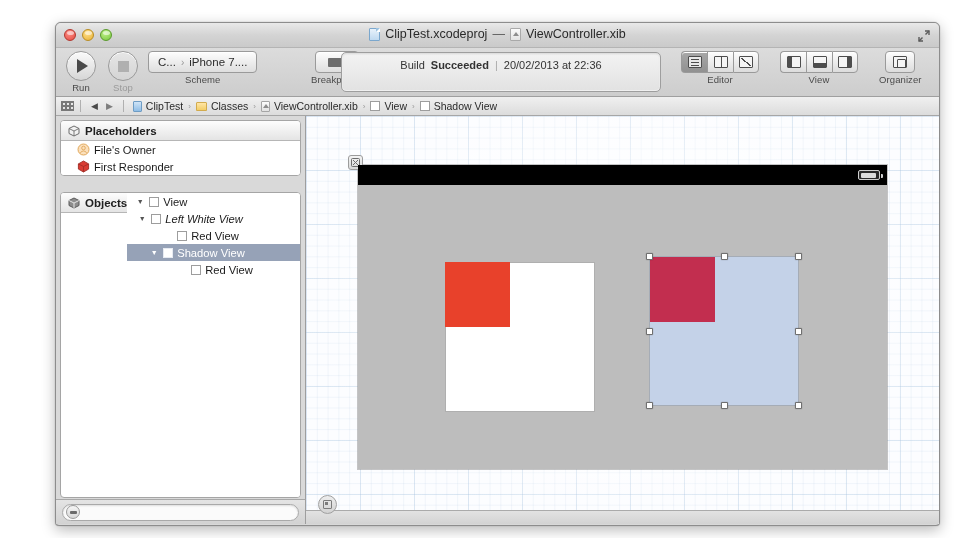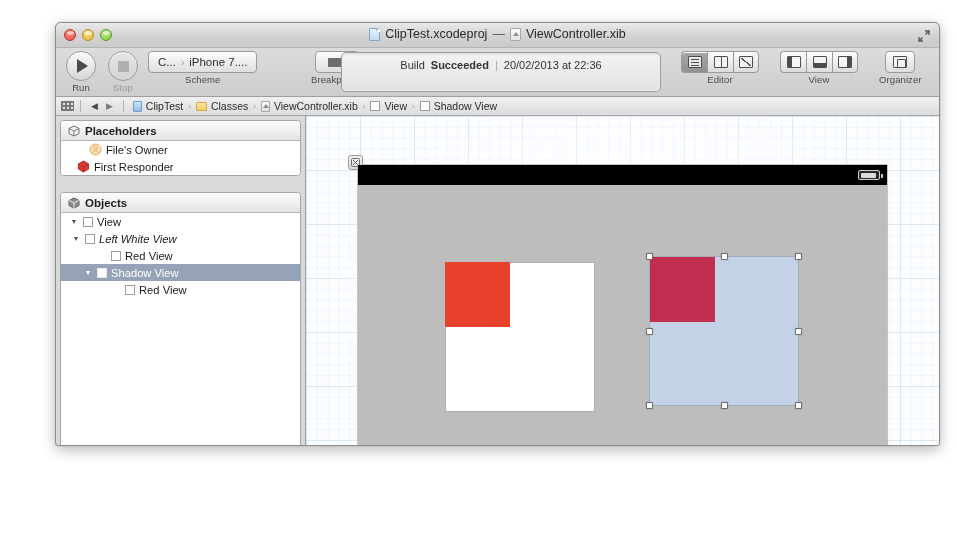--- a/index.html
+++ b/index.html
@@ -8,21 +8,21 @@
     background: #ffffff;
     font-family: "Liberation Sans", sans-serif;
     overflow: hidden;
   }
 
   #root { position: relative; width: 957px; height: 538px; background: #ffffff; }
 
   
   .window {
     position: absolute; left: 55px; top: 22px;
-    width: 885px; height: 424px;
+    width: 885px; height: 504px;
     background: #d8d8d8;
     border: 1px solid #8d8d8d;
     border-radius: 6px 6px 4px 4px;
     box-shadow: 0 4px 14px rgba(0,0,0,0.28), 0 0 1px rgba(0,0,0,0.4);
     overflow: hidden;
   }
 
   
   .titlebar {
     position: relative; height: 25px;
@@ -510,21 +510,21 @@
           <div class="panel-header">
             <span class="cube-icon">
               <svg width="12" height="12" viewBox="0 0 12 12">
                 <path d="M6 1 L11 3.5 L11 8.5 L6 11 L1 8.5 L1 3.5 Z" fill="#f2f2f2" stroke="#6d6d6d" stroke-width="1"></path>
                 <path d="M1 3.5 L6 6 L11 3.5 M6 6 L6 11" fill="none" stroke="#6d6d6d" stroke-width="0.9"></path>
               </svg>
             </span>
             <span>Placeholders</span>
           </div>
           <div class="panel-list">
-            <div class="olrow" style="padding-left:28px;">
+            <div class="olrow" style="padding-left:16px;">
               <span class="ph-icon">
                 <svg width="13" height="13" viewBox="0 0 13 13">
                   <circle cx="6.5" cy="6.5" r="5.5" fill="#fbe0bc" stroke="#e0a85c" stroke-width="1"></circle>
                   <circle cx="6.5" cy="5" r="1.8" fill="none" stroke="#e0a85c" stroke-width="0.9"></circle>
                   <path d="M3.3 10.2 a3.4 3.4 0 0 1 6.4 0" fill="none" stroke="#e0a85c" stroke-width="0.9"></path>
                 </svg>
               </span>
               <span>File's Owner</span>
             </div>
             <div class="olrow" style="padding-left:16px;">
@@ -532,21 +532,21 @@
                 <svg width="13" height="13" viewBox="0 0 13 13">
                   <path d="M6.5 1 L11.6 3.9 L11.6 9.1 L6.5 12 L1.4 9.1 L1.4 3.9 Z" fill="#d93b32" stroke="#9e2b24" stroke-width="0.9"></path>
                   <path d="M1.4 3.9 L6.5 6.5 L11.6 3.9 M6.5 6.5 L6.5 12" fill="none" stroke="#9e2b24" stroke-width="0.8"></path>
                 </svg>
               </span>
               <span>First Responder</span>
             </div>
           </div>
         </div>
 
-        <div class="panel-box" style="flex:1; display:flex; flex-direction:column; margin-bottom:26px;">
+        <div class="panel-box" style="flex:1; display:flex; flex-direction:row; margin-bottom:26px;">
           <div class="panel-header">
             <span class="cube-icon">
               <svg width="12" height="12" viewBox="0 0 12 12">
                 <path d="M6 1 L11 3.5 L11 8.5 L6 11 L1 8.5 L1 3.5 Z" fill="#8d8d8d" stroke="#5a5a5a" stroke-width="1"></path>
                 <path d="M1 3.5 L6 6 L11 3.5 M6 6 L6 11" fill="none" stroke="#eeeeee" stroke-width="0.9"></path>
               </svg>
             </span>
             <span>Objects</span>
           </div>
           <div class="panel-list" style="flex:1;">

